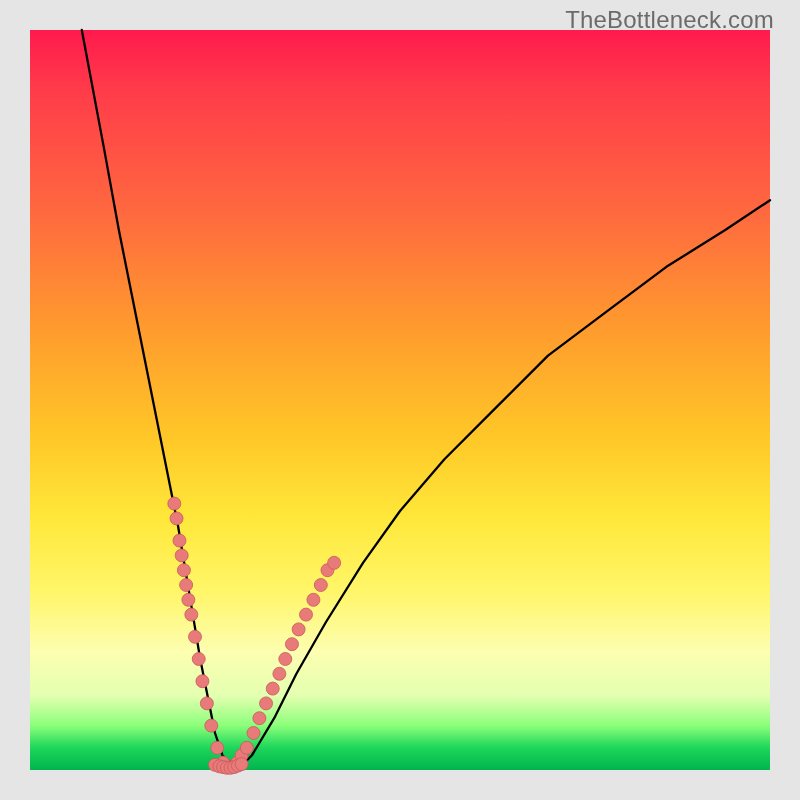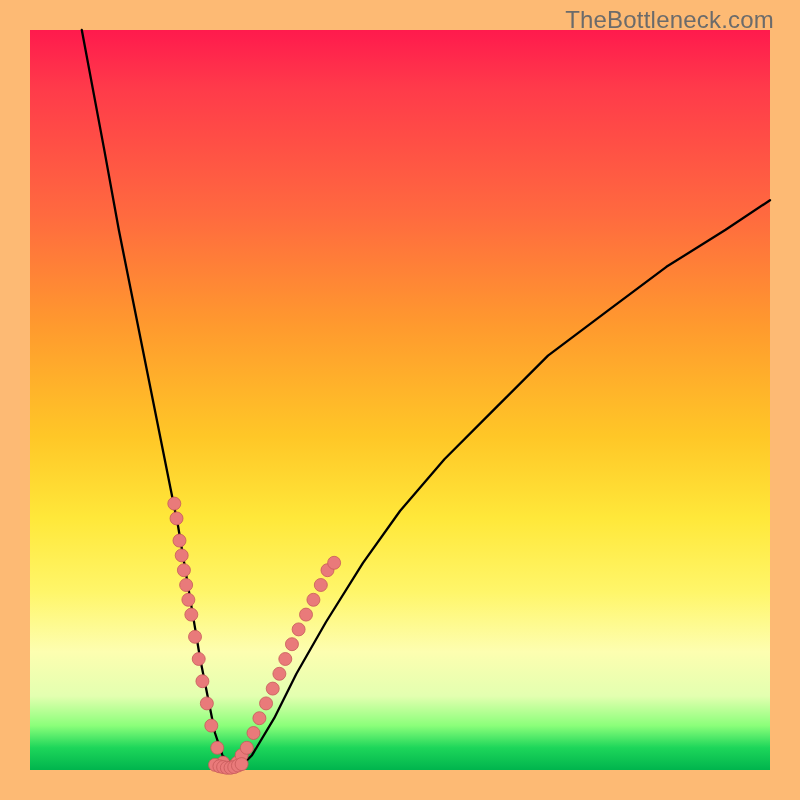--- a/index.html
+++ b/index.html
@@ -7,21 +7,21 @@
     padding: 0;
     width: 800px;
     height: 800px;
     overflow: hidden;
     background: #000;
     font-family: Arial, Helvetica, sans-serif;
   }
   .frame {
     position: absolute;
     inset: 0;
-    background: #fdba74;
+    background: #e5e5e5;
   }
   .plot {
     position: absolute;
     left: 30px;
     top: 30px;
     width: 740px;
     height: 740px;
     
     background: linear-gradient(
       to bottom,

